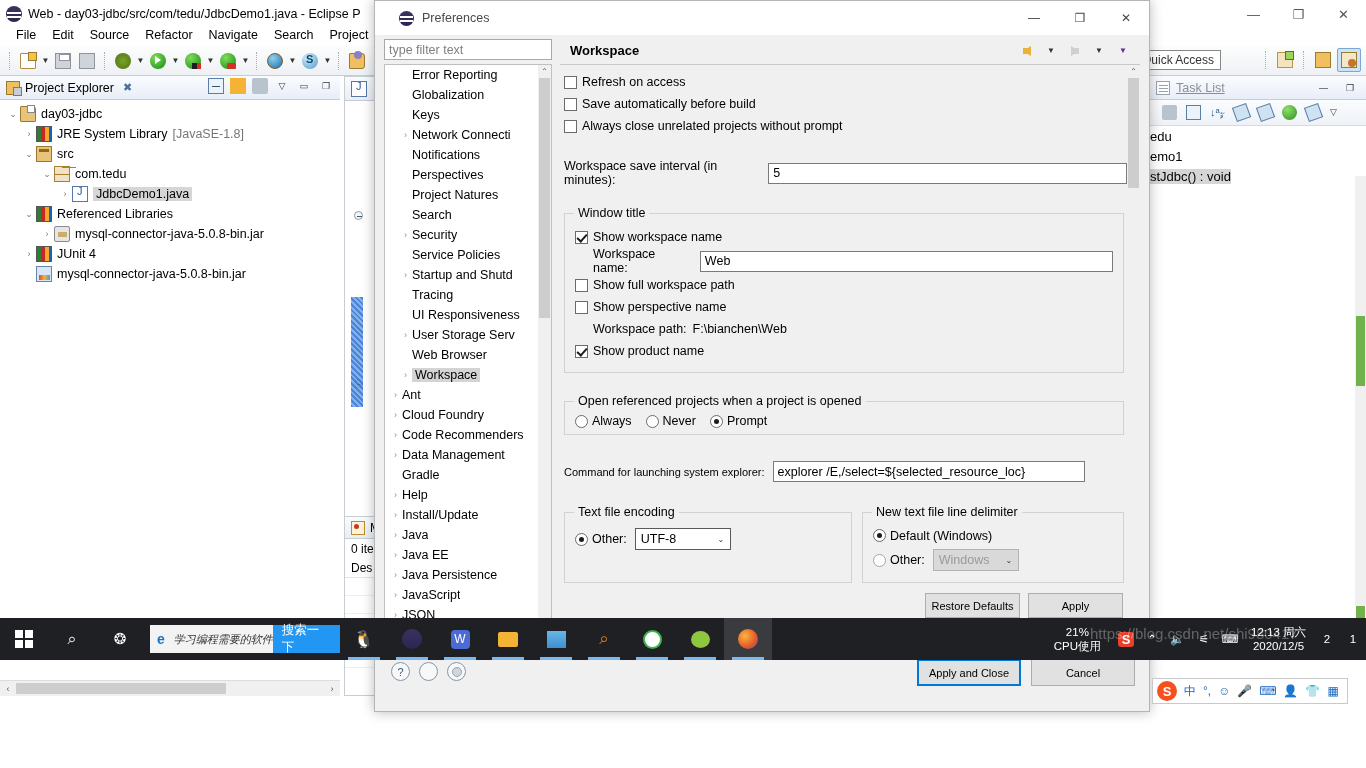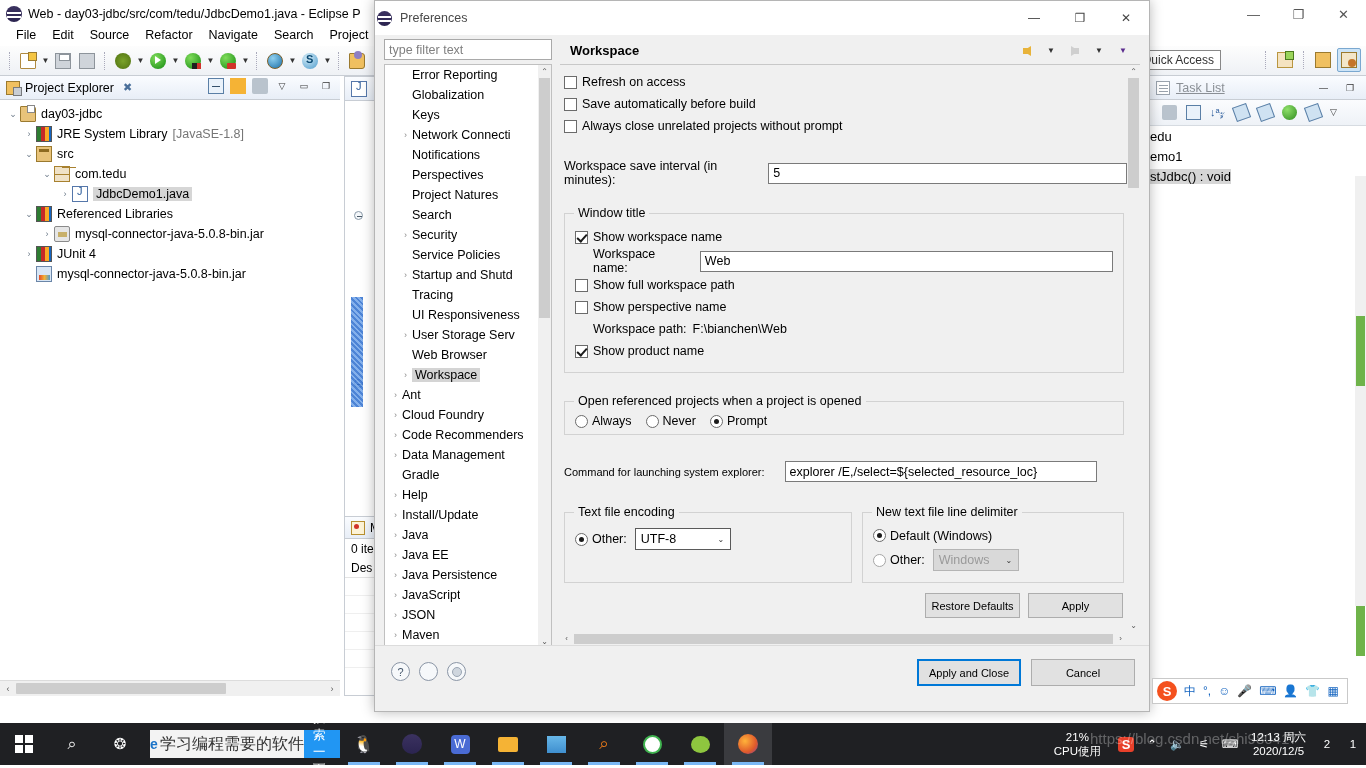--- a/index.html
+++ b/index.html
@@ -4,21 +4,21 @@
 <style>
   * { box-sizing: border-box; }
   html, body {
     margin: 0; padding: 0;
     width: 1366px; height: 768px;
     overflow: hidden;
     font-family: "Liberation Sans", sans-serif;
     font-size: 12px;
     background: #ffffff;
   }
-  #root { position: relative; width: 1366px; height: 765px; }
+  #root { position: relative; width: 1366px; height: 660px; }
 
   
   .eclipse-window {
     position: absolute; left: 0; top: 0; width: 1366px; height: 726px;
     background: #ffffff;
   }
   .ec-titlebar {
     position: absolute; left: 0; top: 0; width: 1366px; height: 28px;
     background: #ffffff; display: flex; align-items: center;
     padding-left: 6px; color: #000; font-size: 12.5px;
@@ -176,21 +176,21 @@
   .right-vscroll{position:absolute;right:0;top:100px;width:11px;height:430px;background:#f0f0f0;}
   .right-vscroll .thumb{position:absolute;left:1px;top:140px;width:9px;height:70px;background:#6fb34a;}
   .right-vscroll .thumb2{position:absolute;left:1px;top:430px;width:9px;height:50px;background:#6fb34a;}
 
   
   .prefs{
     position:absolute;left:374px;top:0;width:776px;height:712px;
     background:#f0f0f0;border:1px solid #b5b5b5;
     box-shadow:0 0 12px rgba(0,0,0,.28);
   }
-  .pf-title{height:34px;background:#ffffff;display:flex;align-items:center;padding-left:2px;}
+  .pf-title{height:34px;background:#ffffff;display:flex;align-items:center;padding-left:24px;}
   .pf-title-icon{width:15px;height:15px;border-radius:50%;background:linear-gradient(#3b3260,#2b2450);position:relative;margin-right:8px;}
   .pf-title-icon::before,.pf-title-icon::after{content:"";position:absolute;left:1px;right:1px;height:2px;background:#fff;}
   .pf-title-icon::before{top:5px;} .pf-title-icon::after{top:9px;}
   .pf-title-text{font-size:12.5px;color:#4a4a4a;}
   .pf-wc{position:absolute;right:0;top:0;display:flex;}
 
   .pf-filter{position:absolute;left:9px;top:38px;width:168px;height:21px;border:1px solid #a9a9a9;background:#fff;
     display:flex;align-items:center;padding-left:4px;color:#808080;font-size:12.5px;}
 
   .pf-tree{position:absolute;left:9px;top:63px;width:168px;height:585px;background:#fff;border:1px solid #c0c0c0;overflow:hidden;}
@@ -259,21 +259,21 @@
   
   .taskbar{position:absolute;left:0;bottom:0;width:1366px;height:42px;background:#1f2023;display:flex;align-items:center;}
   .tb-start{width:48px;height:42px;display:flex;align-items:center;justify-content:center;}
   .winlogo{width:18px;height:18px;display:grid;grid-template-columns:1fr 1fr;grid-template-rows:1fr 1fr;gap:2px;}
   .winlogo i{background:#fff;display:block;}
   .tb-item{width:48px;height:42px;display:flex;align-items:center;justify-content:center;position:relative;}
   .tb-item.running::after{content:"";position:absolute;bottom:0;left:8px;right:8px;height:3px;background:#7ab8f5;}
   .tb-item.activeapp{background:#3a3b3f;}
   .tb-search{width:190px;height:28px;background:#f3f3f3;display:flex;align-items:center;margin-left:6px;}
   .tb-search .se{width:22px;display:flex;align-items:center;justify-content:center;}
-  .tb-search .st{flex:1;font-size:16px;color:#333;padding-left:2px;white-space:nowrap;}
+  .tb-search .st{flex:1;font-size:11px;color:#333;padding-left:2px;white-space:nowrap;font-style:italic;}
   .tb-search .sbtn{background:#2196f3;color:#fff;height:28px;padding:0 9px;display:flex;align-items:center;font-size:12.5px;}
   .tray{position:absolute;right:0;bottom:0;height:42px;display:flex;align-items:center;color:#fff;font-size:11.5px;}
   .tray .cpu{text-align:center;line-height:14px;padding:0 12px;}
   .tray .ic{width:26px;display:flex;align-items:center;justify-content:center;}
   .tray .clock{text-align:center;line-height:14px;padding:0 8px;}
   .tray .count{width:26px;display:flex;align-items:center;justify-content:center;}
   .sogou-s{font-weight:bold;color:#fff;background:#e8402a;border-radius:3px;padding:0 4px;font-size:13px;}
 
   
   .sogou-bar{position:absolute;left:1152px;top:678px;width:196px;height:26px;background:#fff;border:1px solid #c9c9c9;display:flex;align-items:center;gap:7px;padding-left:4px;}
@@ -719,21 +719,21 @@
             </span>
             <span style="display:flex;align-items:center">
               <span class="rad on"></span>
               <span>Prompt</span>
             </span>
           </div>
         </div>
 
         <div style="display:flex;align-items:center;margin-top:26px;">
           <span style="font-size:11px">Command for launching system explorer:</span>
-          <span class="txtin" style="margin-left:20px;width:312px">explorer /E,/select=${selected_resource_loc}</span>
+          <span class="txtin" style="margin-left:8px;width:312px">explorer /E,/select=${selected_resource_loc}</span>
         </div>
 
         <div style="display:flex;gap:10px;margin-top:20px;">
           <div class="group" style="margin-top:10px;width:288px;padding-bottom:8px">
             <span class="gtitle">Text file encoding</span>
             <div style="display:flex;align-items:center;height:28px;font-size:12.5px">
               <span class="rad on"></span>
               <span>Other:</span>
               <span class="combo" style="margin-left:8px">
                 <span class="cv">UTF-8</span>

